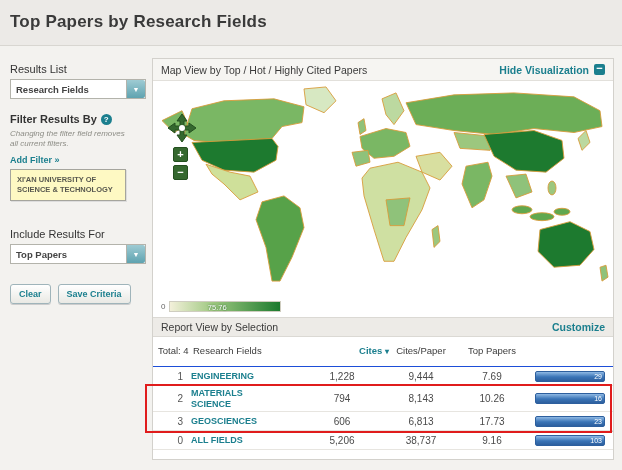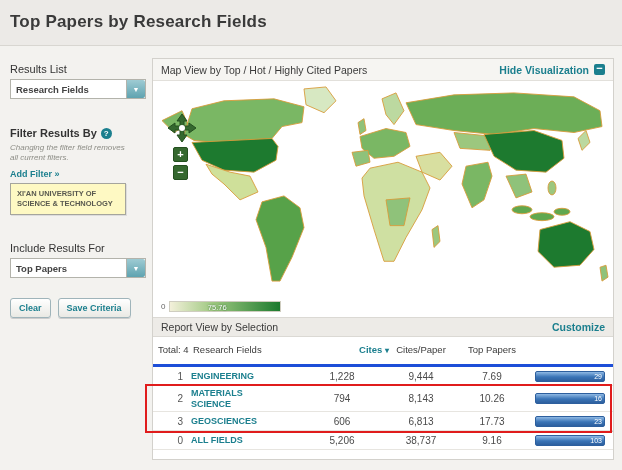--- a/index.html
+++ b/index.html
@@ -9,21 +9,21 @@
   
   .title-bar { position:absolute; left:0; top:0; width:622px; height:46px; background:#eceae7; border-bottom:1px solid #d8d6d1; }
   .page-title { position:absolute; left:10px; top:12px; font-size:17px; font-weight:bold; color:#3a3a3a; letter-spacing:.2px; }
 
   
   .sidebar { position:absolute; left:10px; top:58px; width:136px; }
   .section-label { font-size:11px; color:#333; padding:5px 0 4px 0; }
   .dropdown { display:flex; border:1px solid #b3b3ab; background:#fff; height:20px; align-items:stretch; }
   .dropdown .val { flex:1; font-size:9.5px; font-weight:bold; color:#444; padding:4px 4px 0 5px; white-space:nowrap; overflow:hidden; }
   .dropdown .dbtn { width:19px; background:linear-gradient(#9ecbd3,#5fa3b0); color:#fff; font-size:7px; display:flex; align-items:center; justify-content:center; border-left:1px solid #b3b3ab; border-radius:0 2px 2px 0; }
-  .filter-head { display:flex; align-items:center; gap:4px; margin-top:28px; font-size:11px; font-weight:bold; color:#333; }
+  .filter-head { display:flex; align-items:center; gap:4px; margin-top:14px; font-size:11px; font-weight:bold; color:#333; }
   .help-icon { width:11px; height:11px; border-radius:50%; background:#1b7f8e; color:#fff; font-size:8px; line-height:11px; text-align:center; font-weight:bold; }
   .filter-note { font-size:8px; font-style:italic; color:#8d8d86; line-height:1.3; margin:4px 0 5px 0; width:120px; }
   .add-filter { font-size:9px; font-weight:bold; color:#1b7f8e; margin-bottom:4px; cursor:pointer; }
   .filter-box { border:1px solid #a5a59d; background:#fef9c3; padding:5px 6px; font-size:7.5px; font-weight:bold; color:#58584f; line-height:1.35; width:116px; box-shadow:1px 1px 0 #ddd; }
   .include-label { margin-top:22px; }
   .btn-row { display:flex; gap:7px; margin-top:20px; }
   .sbtn { font-size:9px; font-weight:bold; color:#1b7f8e; background:linear-gradient(#ffffff,#e9e9e4); border:1px solid #9fb4ba; border-radius:3px; padding:4px 8px; cursor:pointer; box-shadow:0 1px 0 #ccc; }
 
   
   .main { position:absolute; left:152px; top:58px; width:462px; height:402px; background:#fff; border:1px solid #d3d1cc; }
@@ -43,21 +43,21 @@
   .scale-bar { width:112px; height:11px; border:1px solid #cfcdc0; background:linear-gradient(90deg,#f3f0da,#9cc77e 40%,#1c7a2e); position:relative; }
   .scale-val { position:absolute; left:34%; top:0; font-size:7.5px; color:#fff; line-height:11px; text-shadow:0 0 2px #1c5a22; }
 
   .report-header { height:20px; background:#edebe7; border-top:1px solid #dbd9d4; border-bottom:1px solid #dbd9d4; display:flex; align-items:center; padding:0 8px; }
   .report-header-title { font-size:10.5px; color:#3b3b3b; }
   .report-header .spacer { flex:1; }
   .customize { font-size:10.5px; font-weight:bold; color:#1b7f8e; cursor:pointer; }
 
   .table { font-size:10px; color:#444; }
   .trow { display:grid; grid-template-columns:36px 104px 94px 64px 78px 1fr; align-items:center; padding:0 6px 0 2px; border-bottom:1px solid #e7e5e0; min-height:19px; }
-  .thead { min-height:30px; border-bottom:3px solid #1d4ed8; }
+  .thead { min-height:30px; border-bottom:1px solid #1d4ed8; }
   .th { font-size:9.5px; color:#3b3b3b; text-align:center; line-height:1.15; }
   .th-total { text-align:left; padding-left:3px; }
   .th-fields { text-align:left; padding-left:2px; }
   .th-cites { color:#1b7f8e; font-weight:bold; cursor:pointer;text-align:right; }
   .sort-icon { font-size:8px; color:#1b7f8e; }
   .rank { text-align:right; padding-right:8px; color:#555; }
   .field { color:#1b7f8e; font-weight:bold; font-size:9px; line-height:1.15; cursor:pointer; }
   .num { text-align:center; color:#4a4a4a; }
   .bar-wrap { padding:0 2px 0 4px; }
   .bar { height:11px; border:1px solid #2d5f9e; border-radius:2px; background:linear-gradient(180deg,#8fb9e4,#3a74b6 55%,#2d5f9e); position:relative; }

